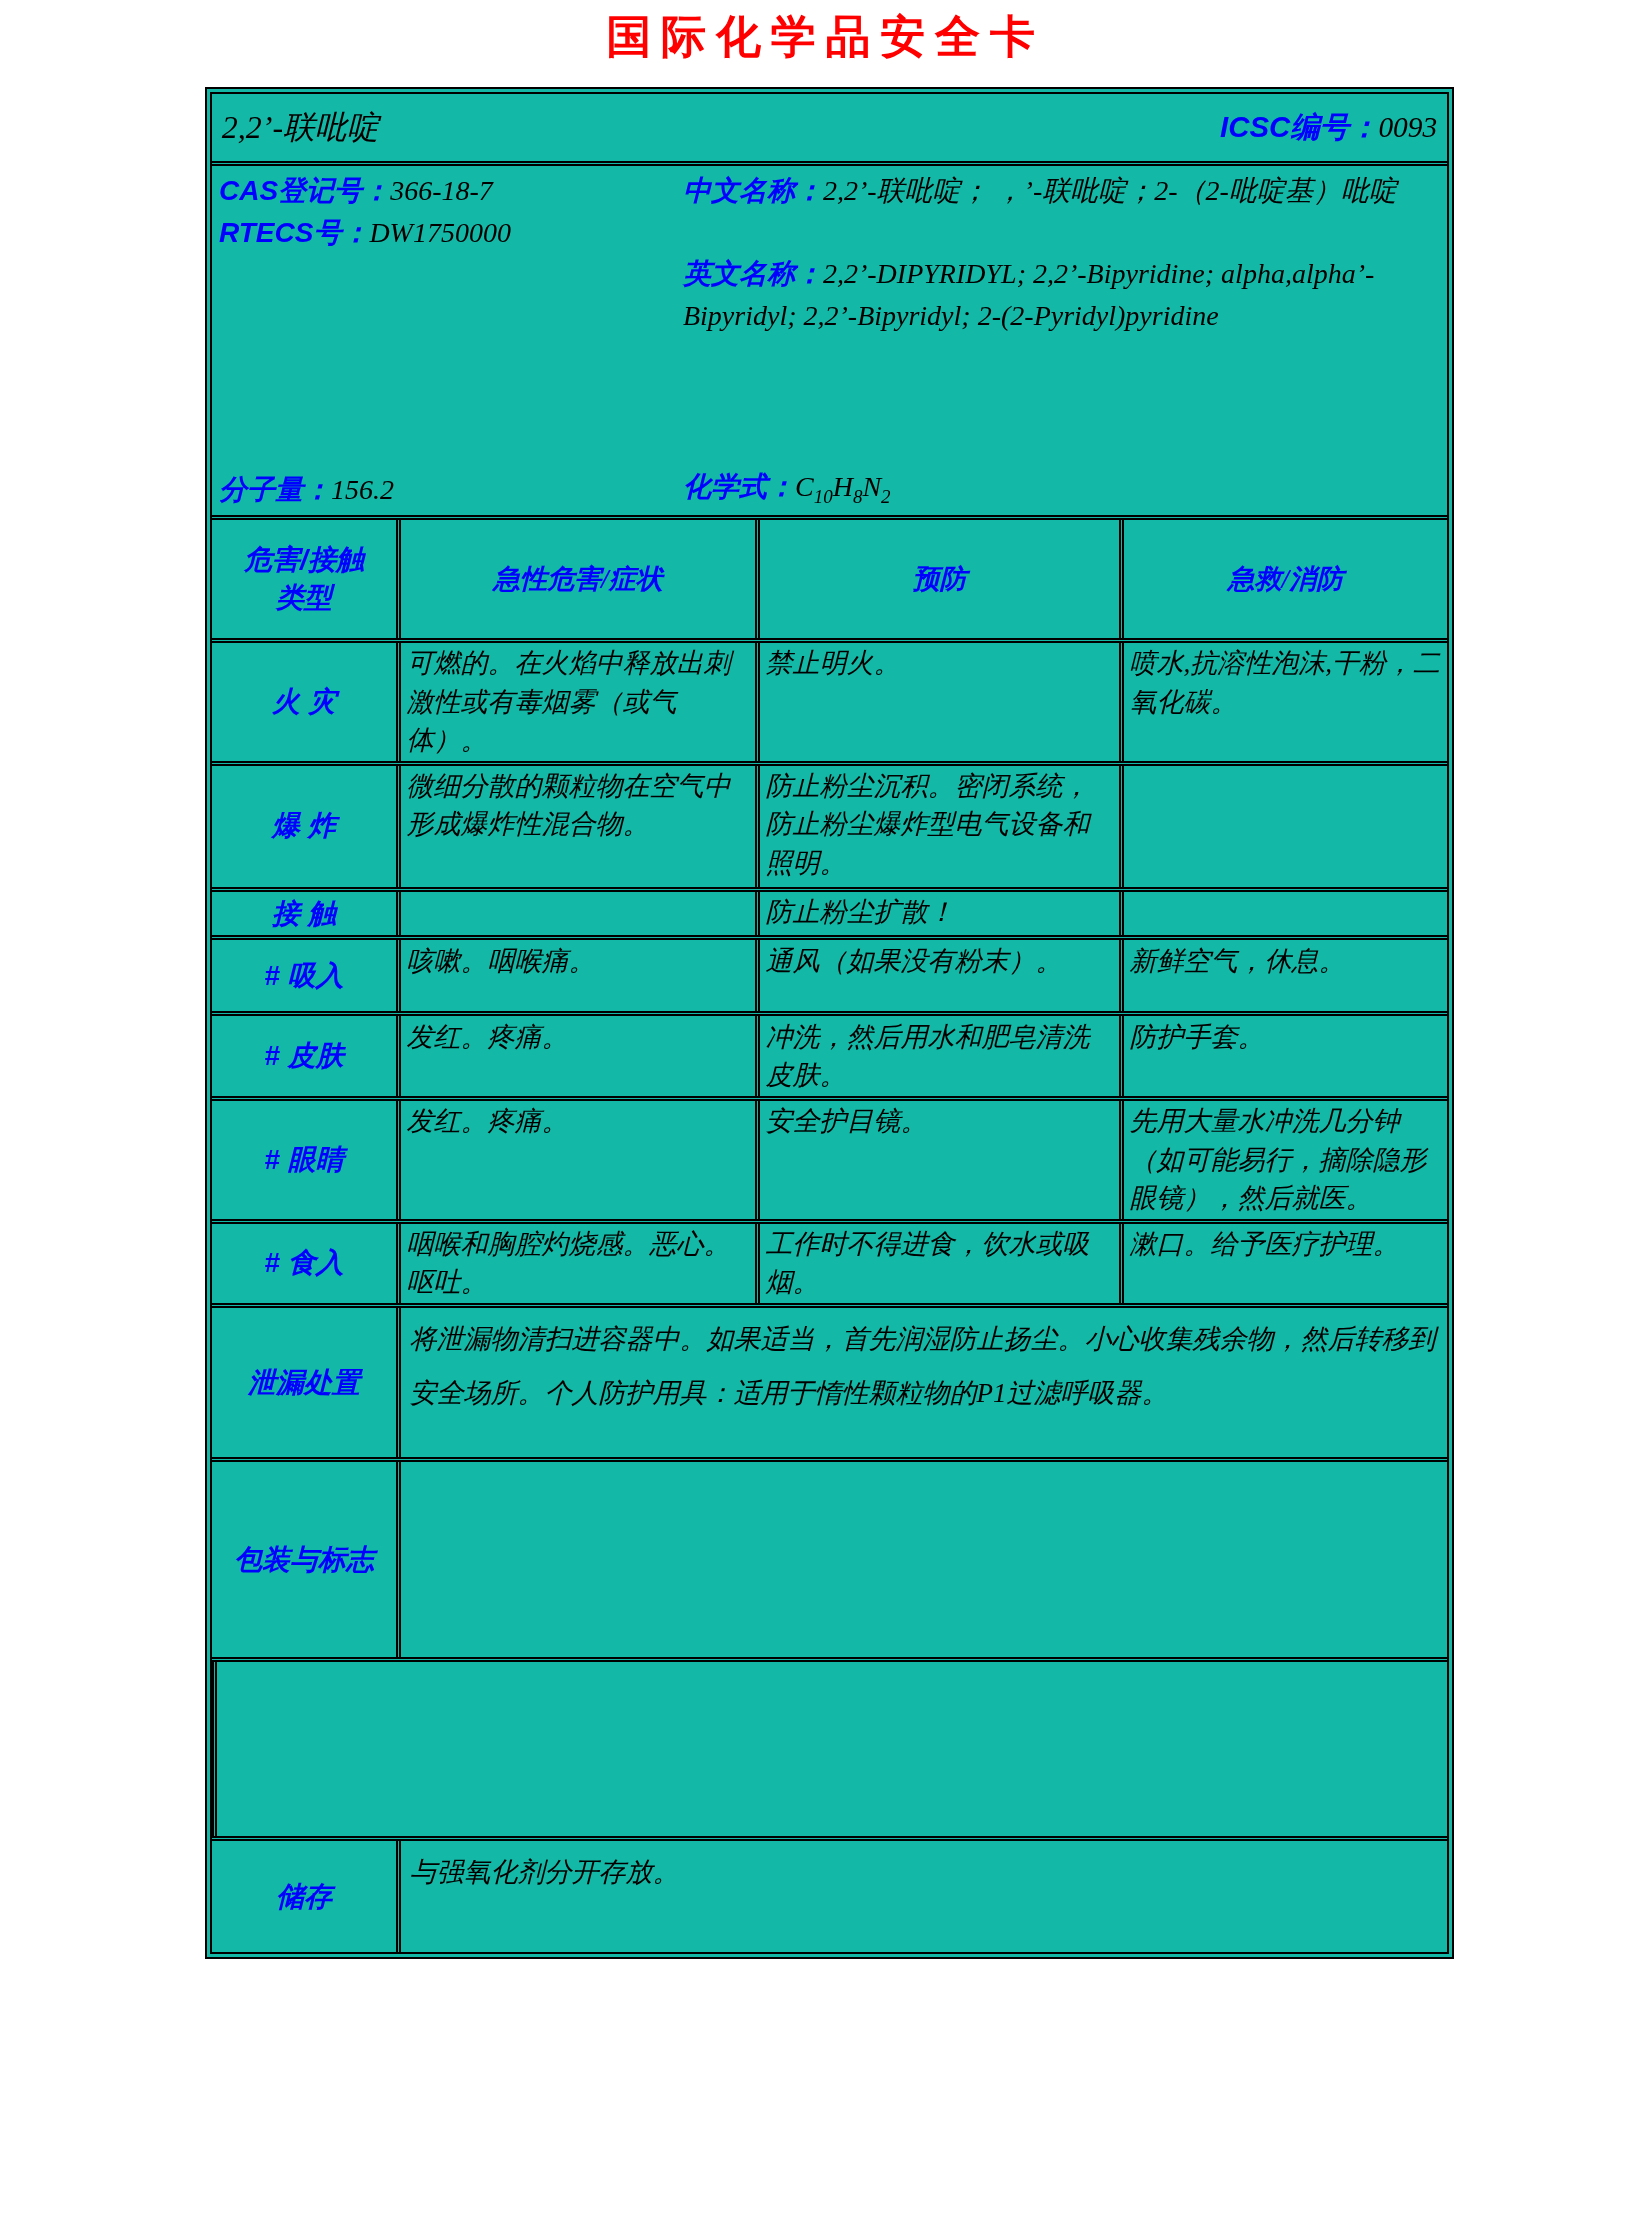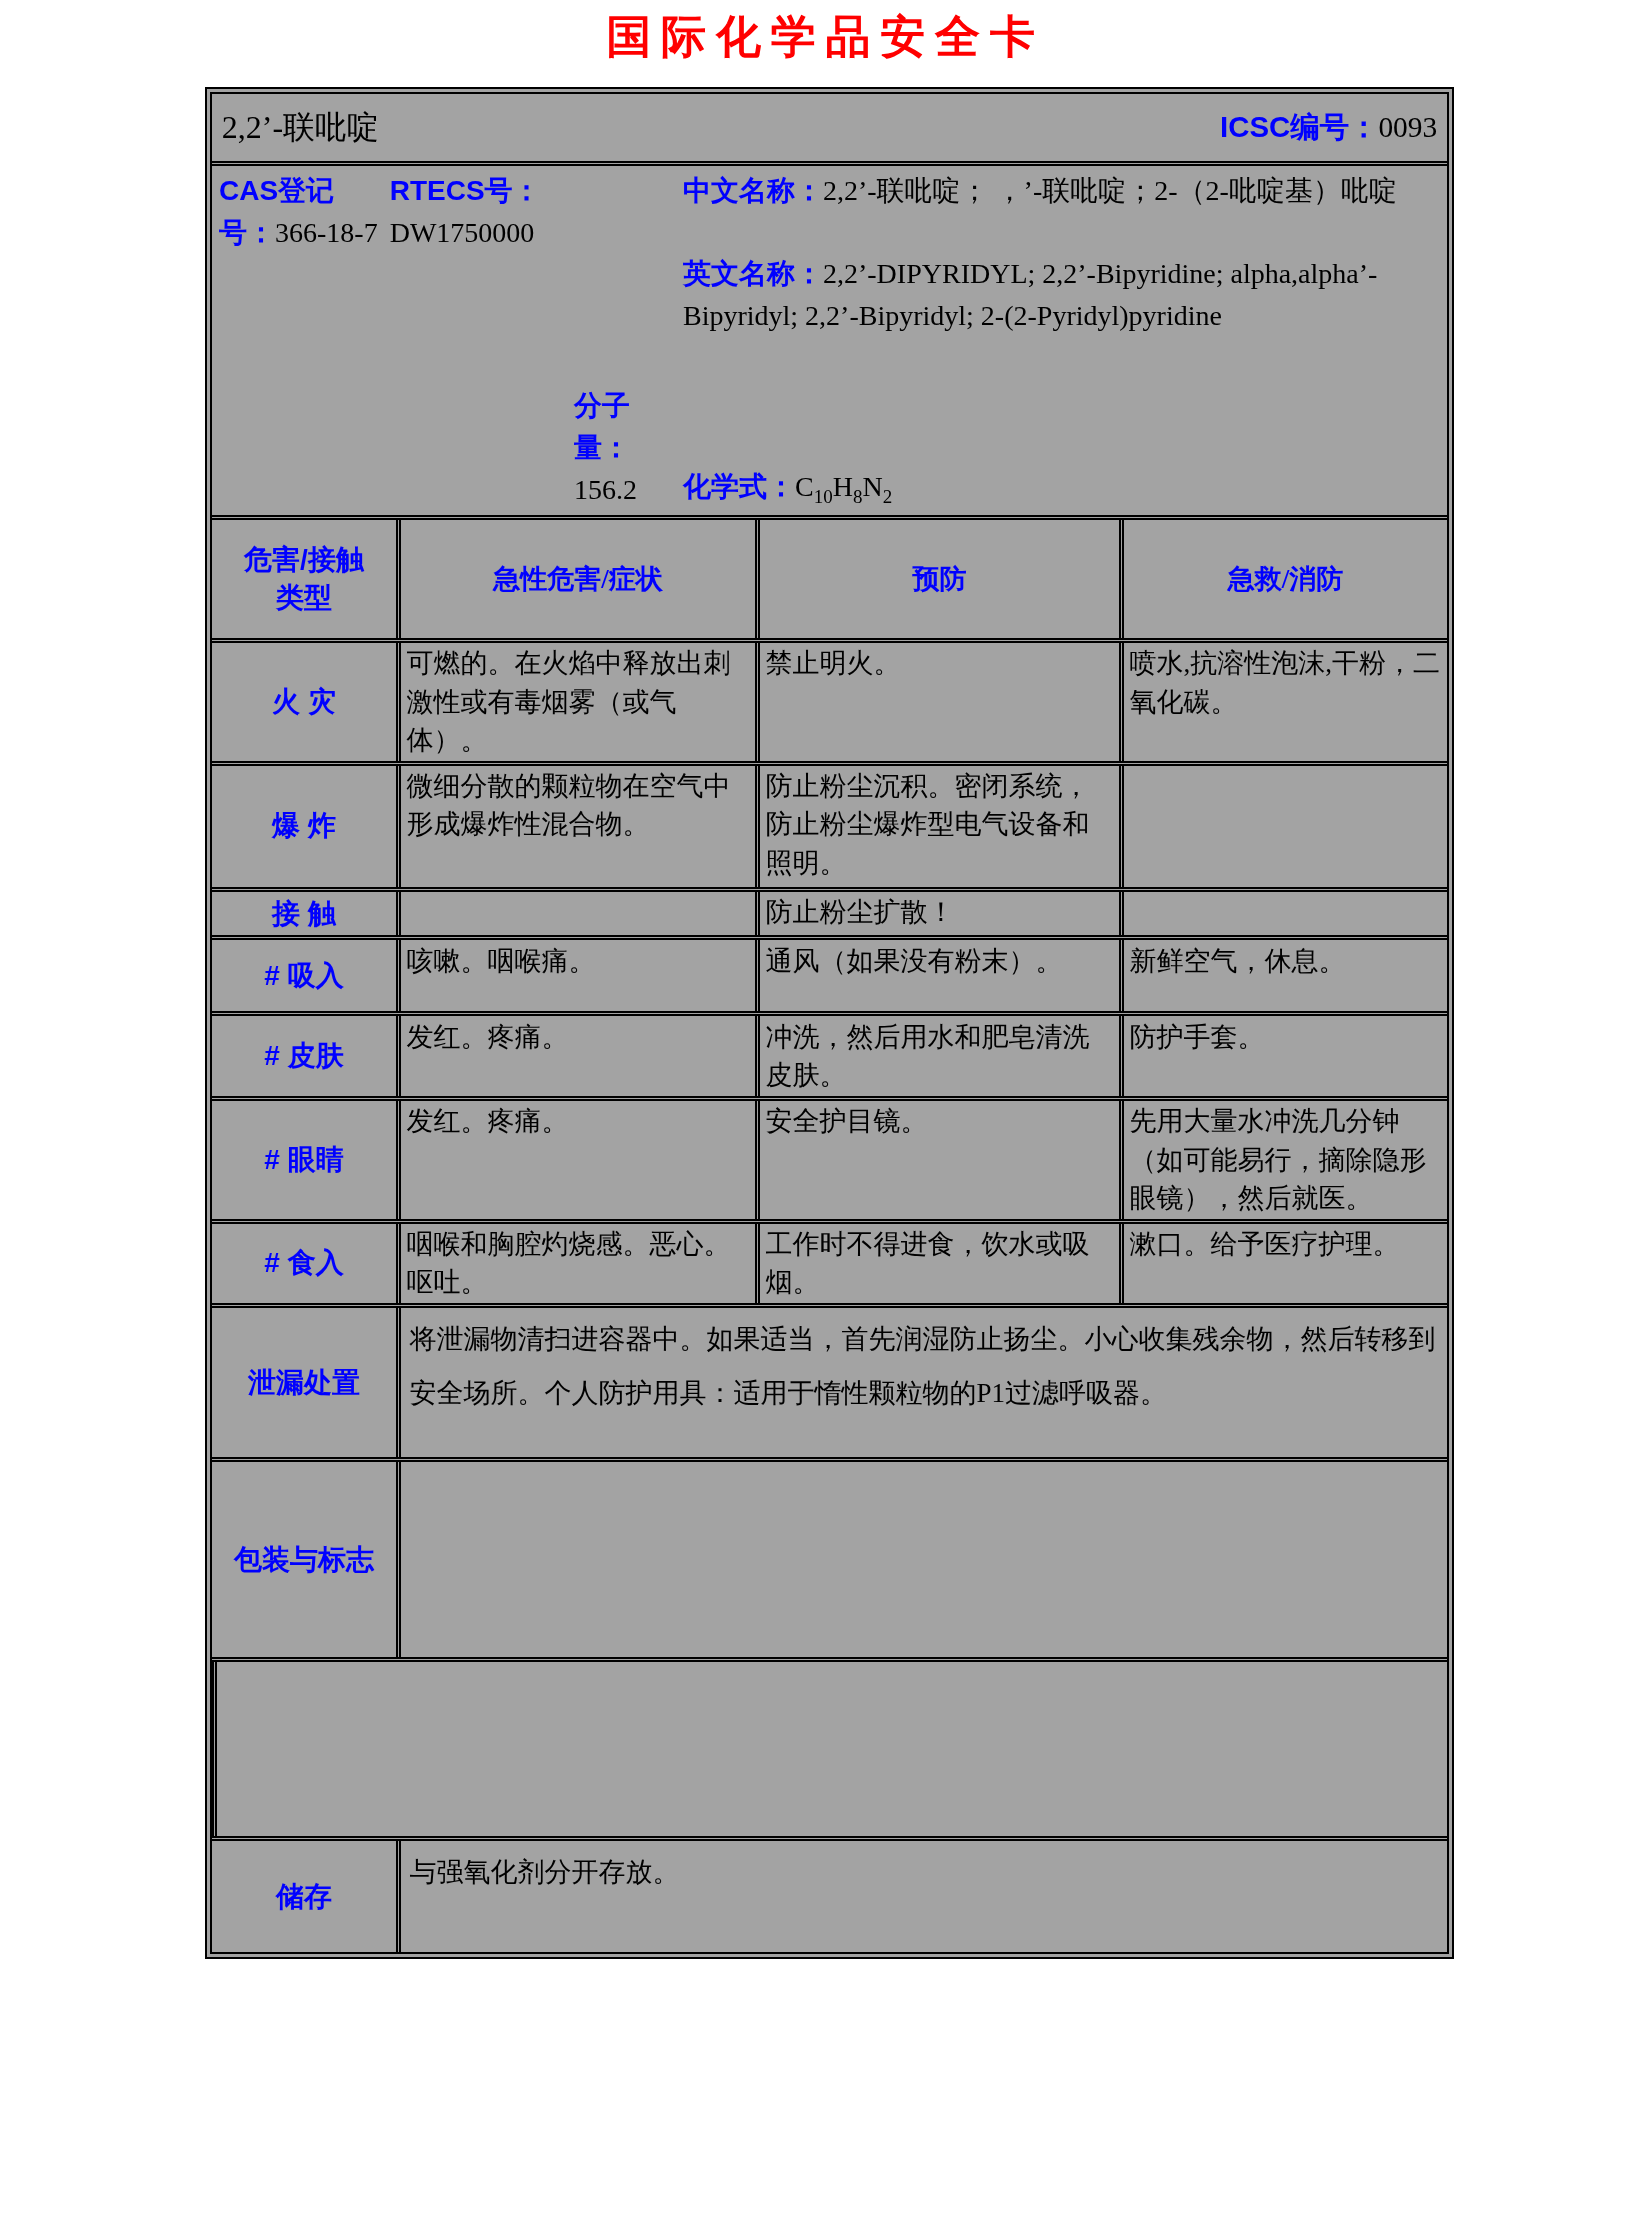--- a/index.html
+++ b/index.html
@@ -7,38 +7,38 @@
     width:1651px;height:2216px;position:relative;
     font-family:"Liberation Serif", serif;color:#000;
   }
   .main-title{
     margin-top:7px;text-align:center;
     font-family:"Liberation Serif", serif;
     font-weight:bold;font-size:45px;letter-spacing:9.8px;color:#ff0000;
   }
   .card{
     position:absolute;left:205px;top:87px;width:1249px;
-    border:7px double #000;box-sizing:border-box;background:#a3a3a3;
+    border:7px double #000;box-sizing:border-box;background:#14b8a6;font-style:italic;
   }
   .lbl{color:#0000ff;font-family:"Liberation Sans", sans-serif;font-weight:bold;}
   .val{color:#000;font-family:"Liberation Serif", serif;}
   
   .title-row{
     display:flex;align-items:center;justify-content:space-between;
     min-height:67px;padding:0 9.8px;box-sizing:border-box;
   }
   .substance{font-size:32px;}
   .icsc{font-size:29.4px;white-space:nowrap;}
   
   .info-row{
     border-top:5.6px double #000;
     display:flex;min-height:354px;padding:4.2px 7px;box-sizing:border-box;
     font-size:28px;line-height:1.5;
   }
-  .info-left{width:38%;display:flex;flex-direction:row;}
+  .info-left{width:38%;display:flex;flex-direction:column;}
   .info-right{width:62%;display:flex;flex-direction:column;}
   .iline.bottom{margin-top:auto;}
   .iline.en{margin-top:41px;}
   sub{font-size:19px;}
   
   .hrow{
     border-top:5.6px double #000;
     display:grid;grid-template-columns:184px 359px 364px 1fr;
     box-sizing:border-box;
   }

